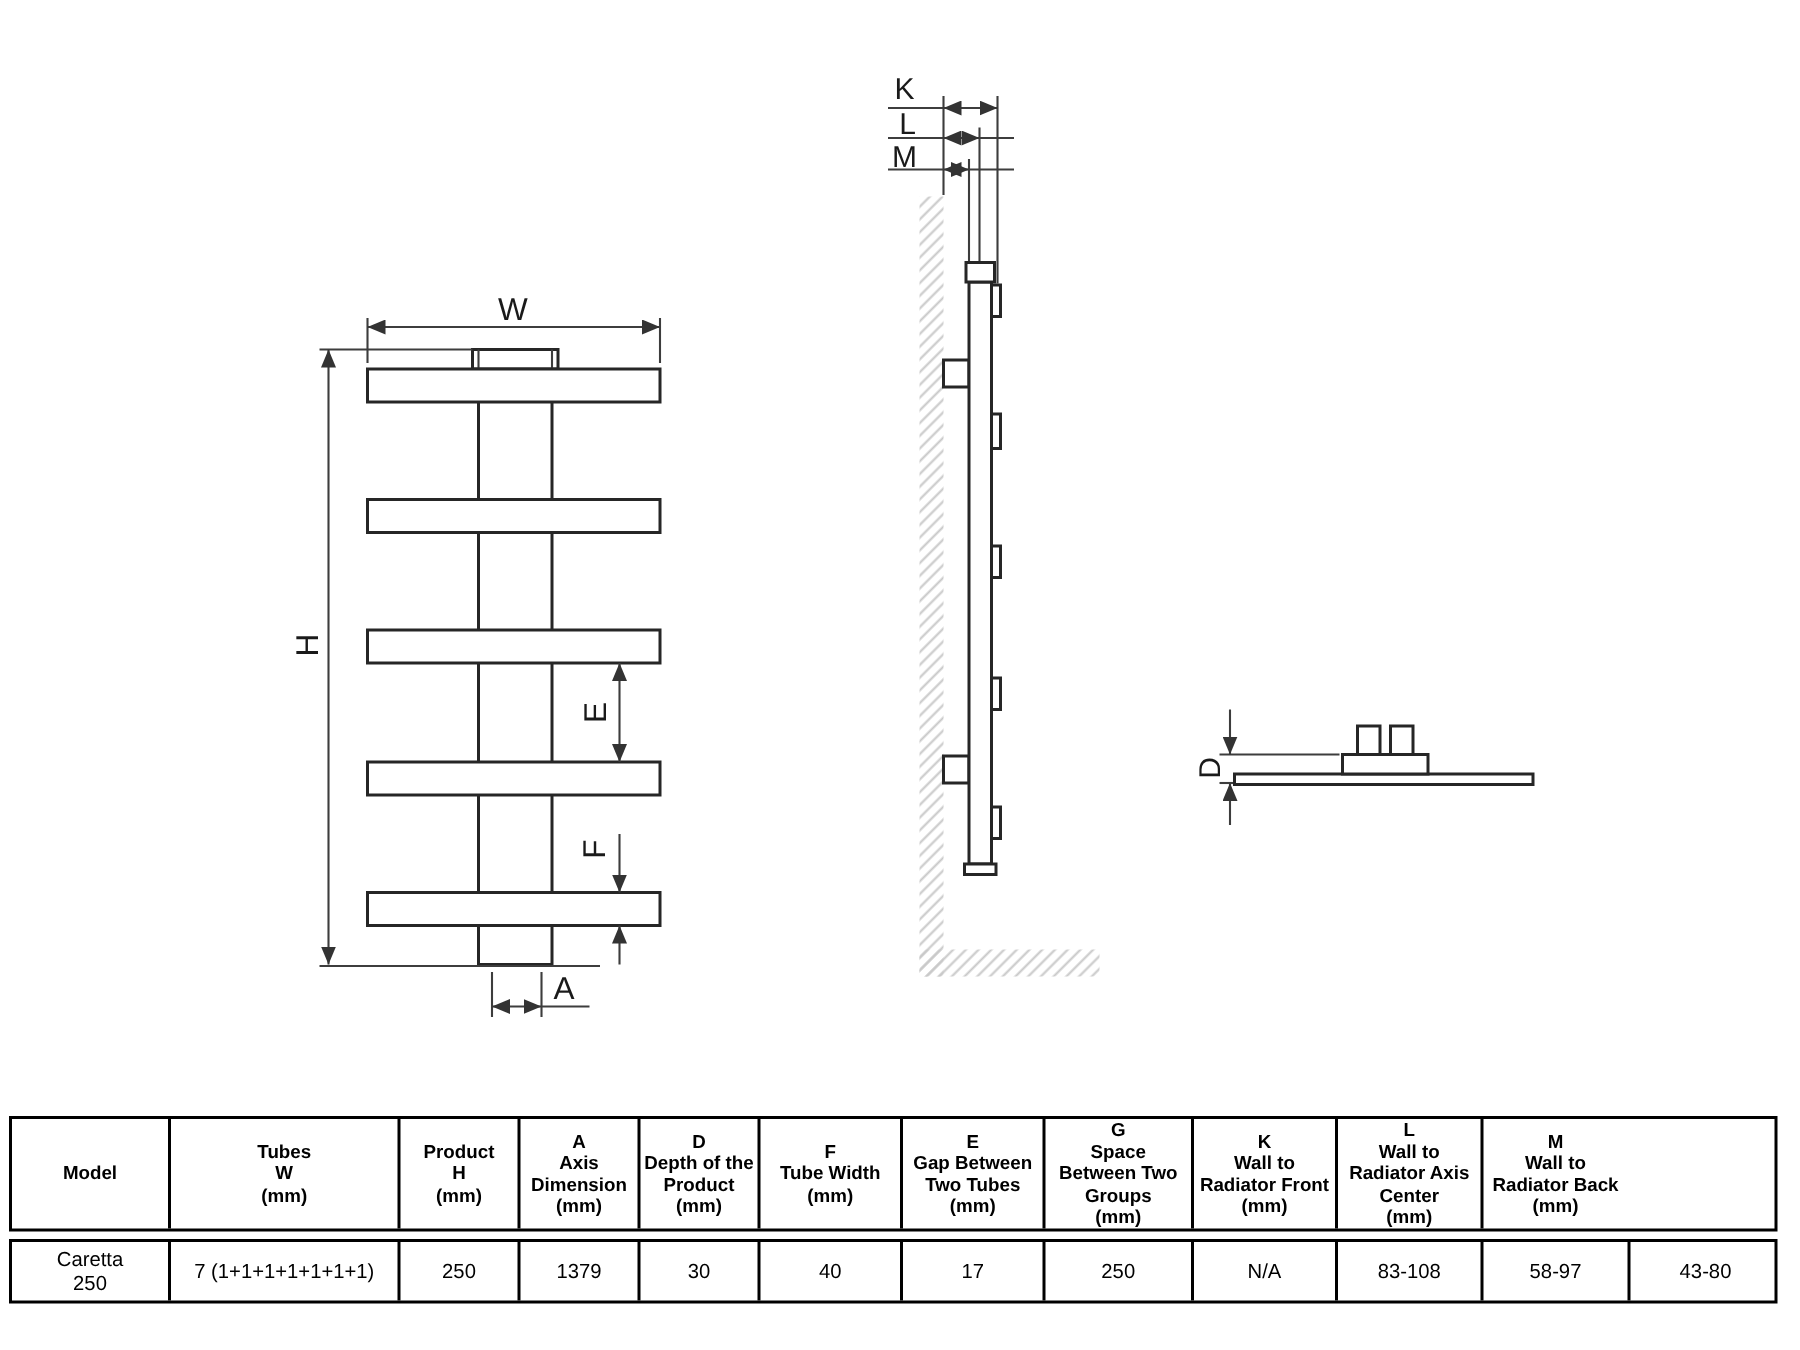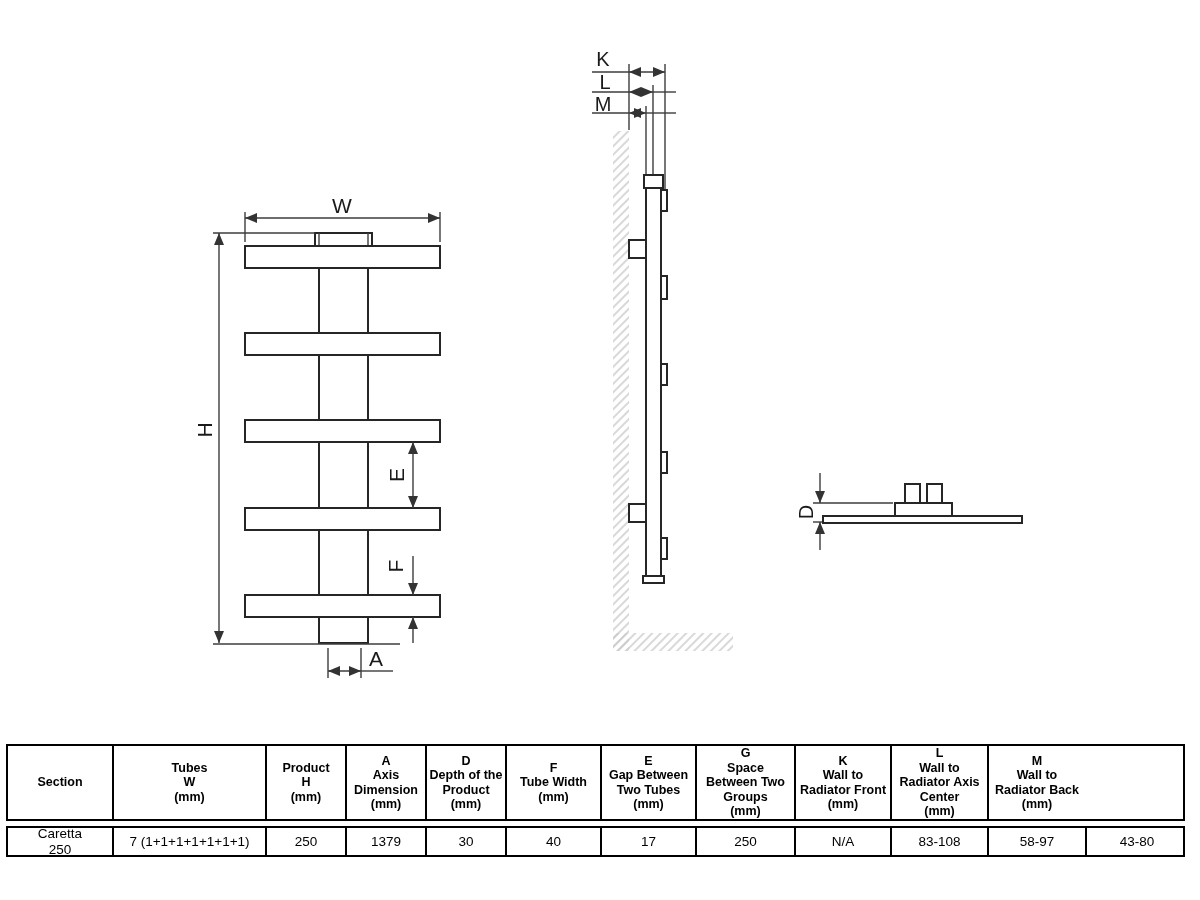--- a/index.html
+++ b/index.html
@@ -8,21 +8,21 @@
   svg.drawing{position:absolute;left:0;top:0;}
   .outline{fill:#ffffff;stroke:#262626;stroke-width:2;}
   .dimline{stroke:#3d3d3d;stroke-width:1.4;fill:none;}
   .lbl{font-family:"Liberation Sans",sans-serif;font-size:21px;fill:#1a1a1a;}
   .lbl-s{font-family:"Liberation Sans",sans-serif;font-size:20px;fill:#1a1a1a;}
 
   .dim-table{position:absolute;left:6px;top:744px;width:1179px;}
   .thead,.trow{display:grid;grid-template-columns:104px 153px 80px 80px 80px 95px 95px 99px 96px 97px 98px 102px;
                border:2px solid #000;background:#fff;}
   .thead{height:77px;margin-bottom:5px;box-sizing:border-box;}
-  .trow{height:31px;box-sizing:border-box;}
+  .trow{height:43px;box-sizing:border-box;}
   .cell{display:flex;align-items:center;justify-content:center;text-align:center;
         white-space:pre-line;border-left:2px solid #000;box-sizing:border-box;
         line-height:1.16;color:#000;overflow:hidden;}
   .cell:first-child{border-left:none;}
   .thead .cell{font-weight:bold;font-size:12.5px;}
   .trow .cell{font-size:13.5px;}
 </style>
 </head>
 <body>
 
@@ -138,21 +138,21 @@
       </g>
       <rect class="outline" x="823" y="516" width="199" height="7"></rect>
       <rect class="outline" x="895" y="503" width="57" height="13"></rect>
       <rect class="outline" x="905" y="484" width="15" height="19"></rect>
       <rect class="outline" x="927" y="484" width="15" height="19"></rect>
     </g>
   </svg>
 
   <div class="dim-table">
     <div class="thead">
-      <div class="cell">Section</div>
+      <div class="cell">Model</div>
       <div class="cell">Tubes
 W
 (mm)</div>
       <div class="cell">Product
 H
 (mm)</div>
       <div class="cell">A
 Axis
 Dimension
 (mm)</div>

